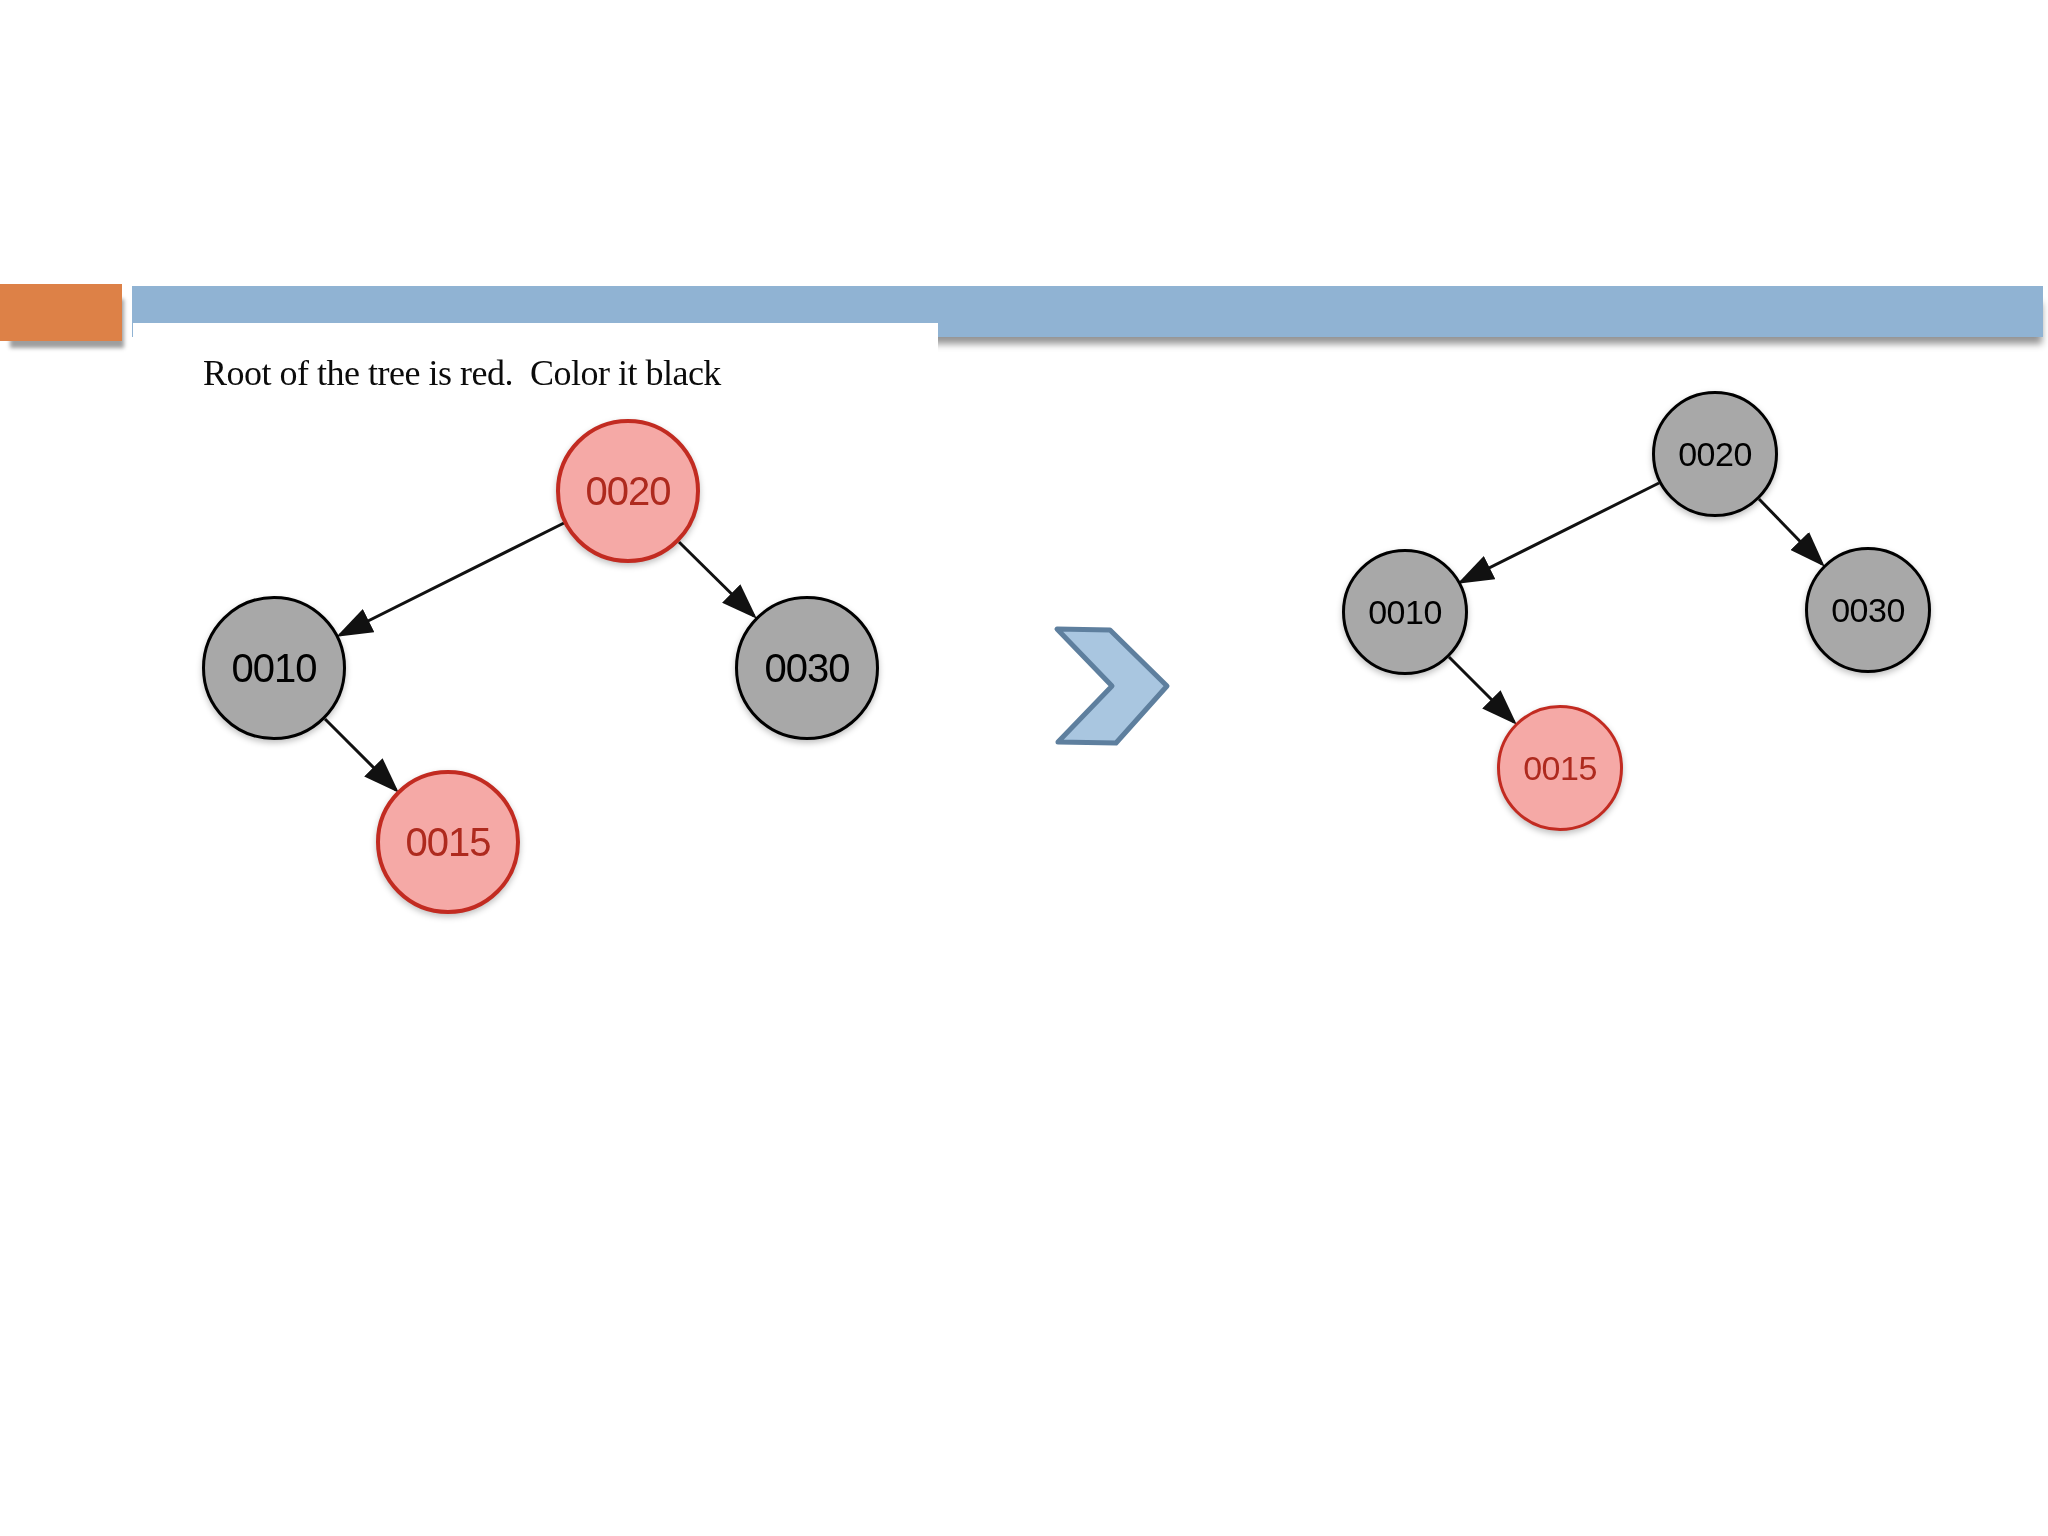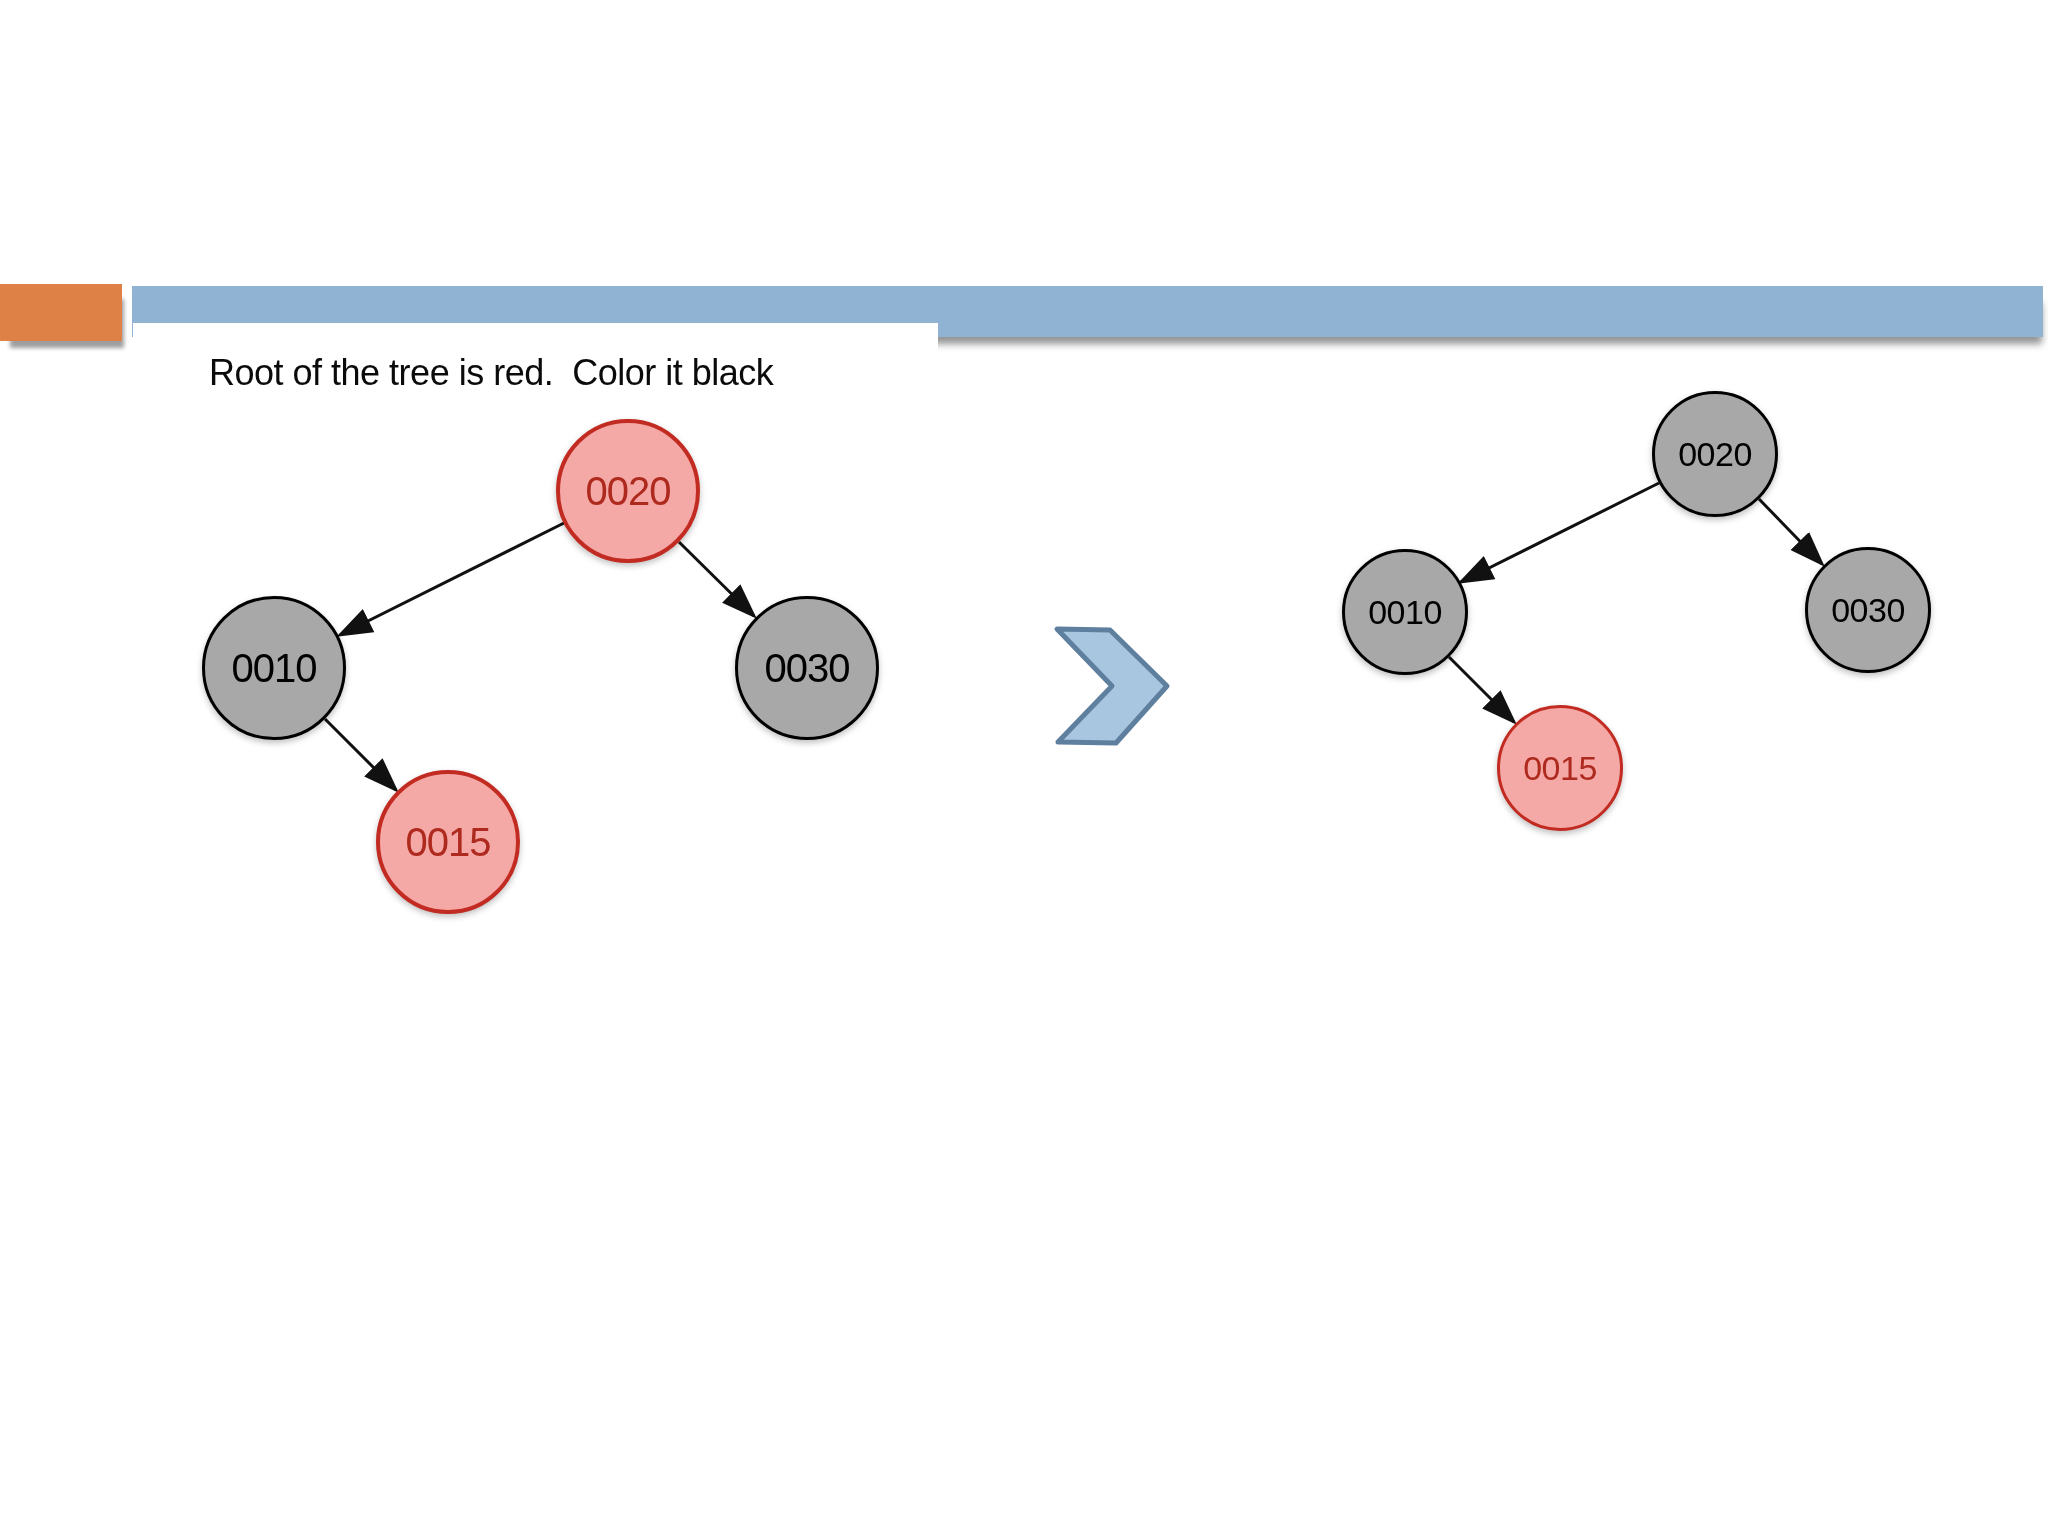--- a/index.html
+++ b/index.html
@@ -18,23 +18,24 @@
     position:absolute;left:132px;top:286px;width:1911px;height:51px;
     background:#90B3D3;
     box-shadow:4px 12px 7px -5px rgba(0,0,0,0.42);
     z-index:1;
   }
   .content-panel{
     position:absolute;left:133px;top:323px;width:805px;height:810px;
     background:#ffffff;z-index:3;
   }
   .slide-title{
-    position:absolute;left:76px;top:29px;
+    position:absolute;left:70px;top:29px;
     font-size:36px;color:#0b0b0b;white-space:pre;
     letter-spacing:-0.5px;
+    font-family:Liberation Serif, serif;
   }
   
   .overlay{position:absolute;left:0;top:0;z-index:4;}
   
   .node{
     position:absolute;border-radius:50%;
     display:flex;align-items:center;justify-content:center;
     box-shadow:0 3px 6px rgba(0,0,0,0.25);
     z-index:5;box-sizing:border-box;
   }

